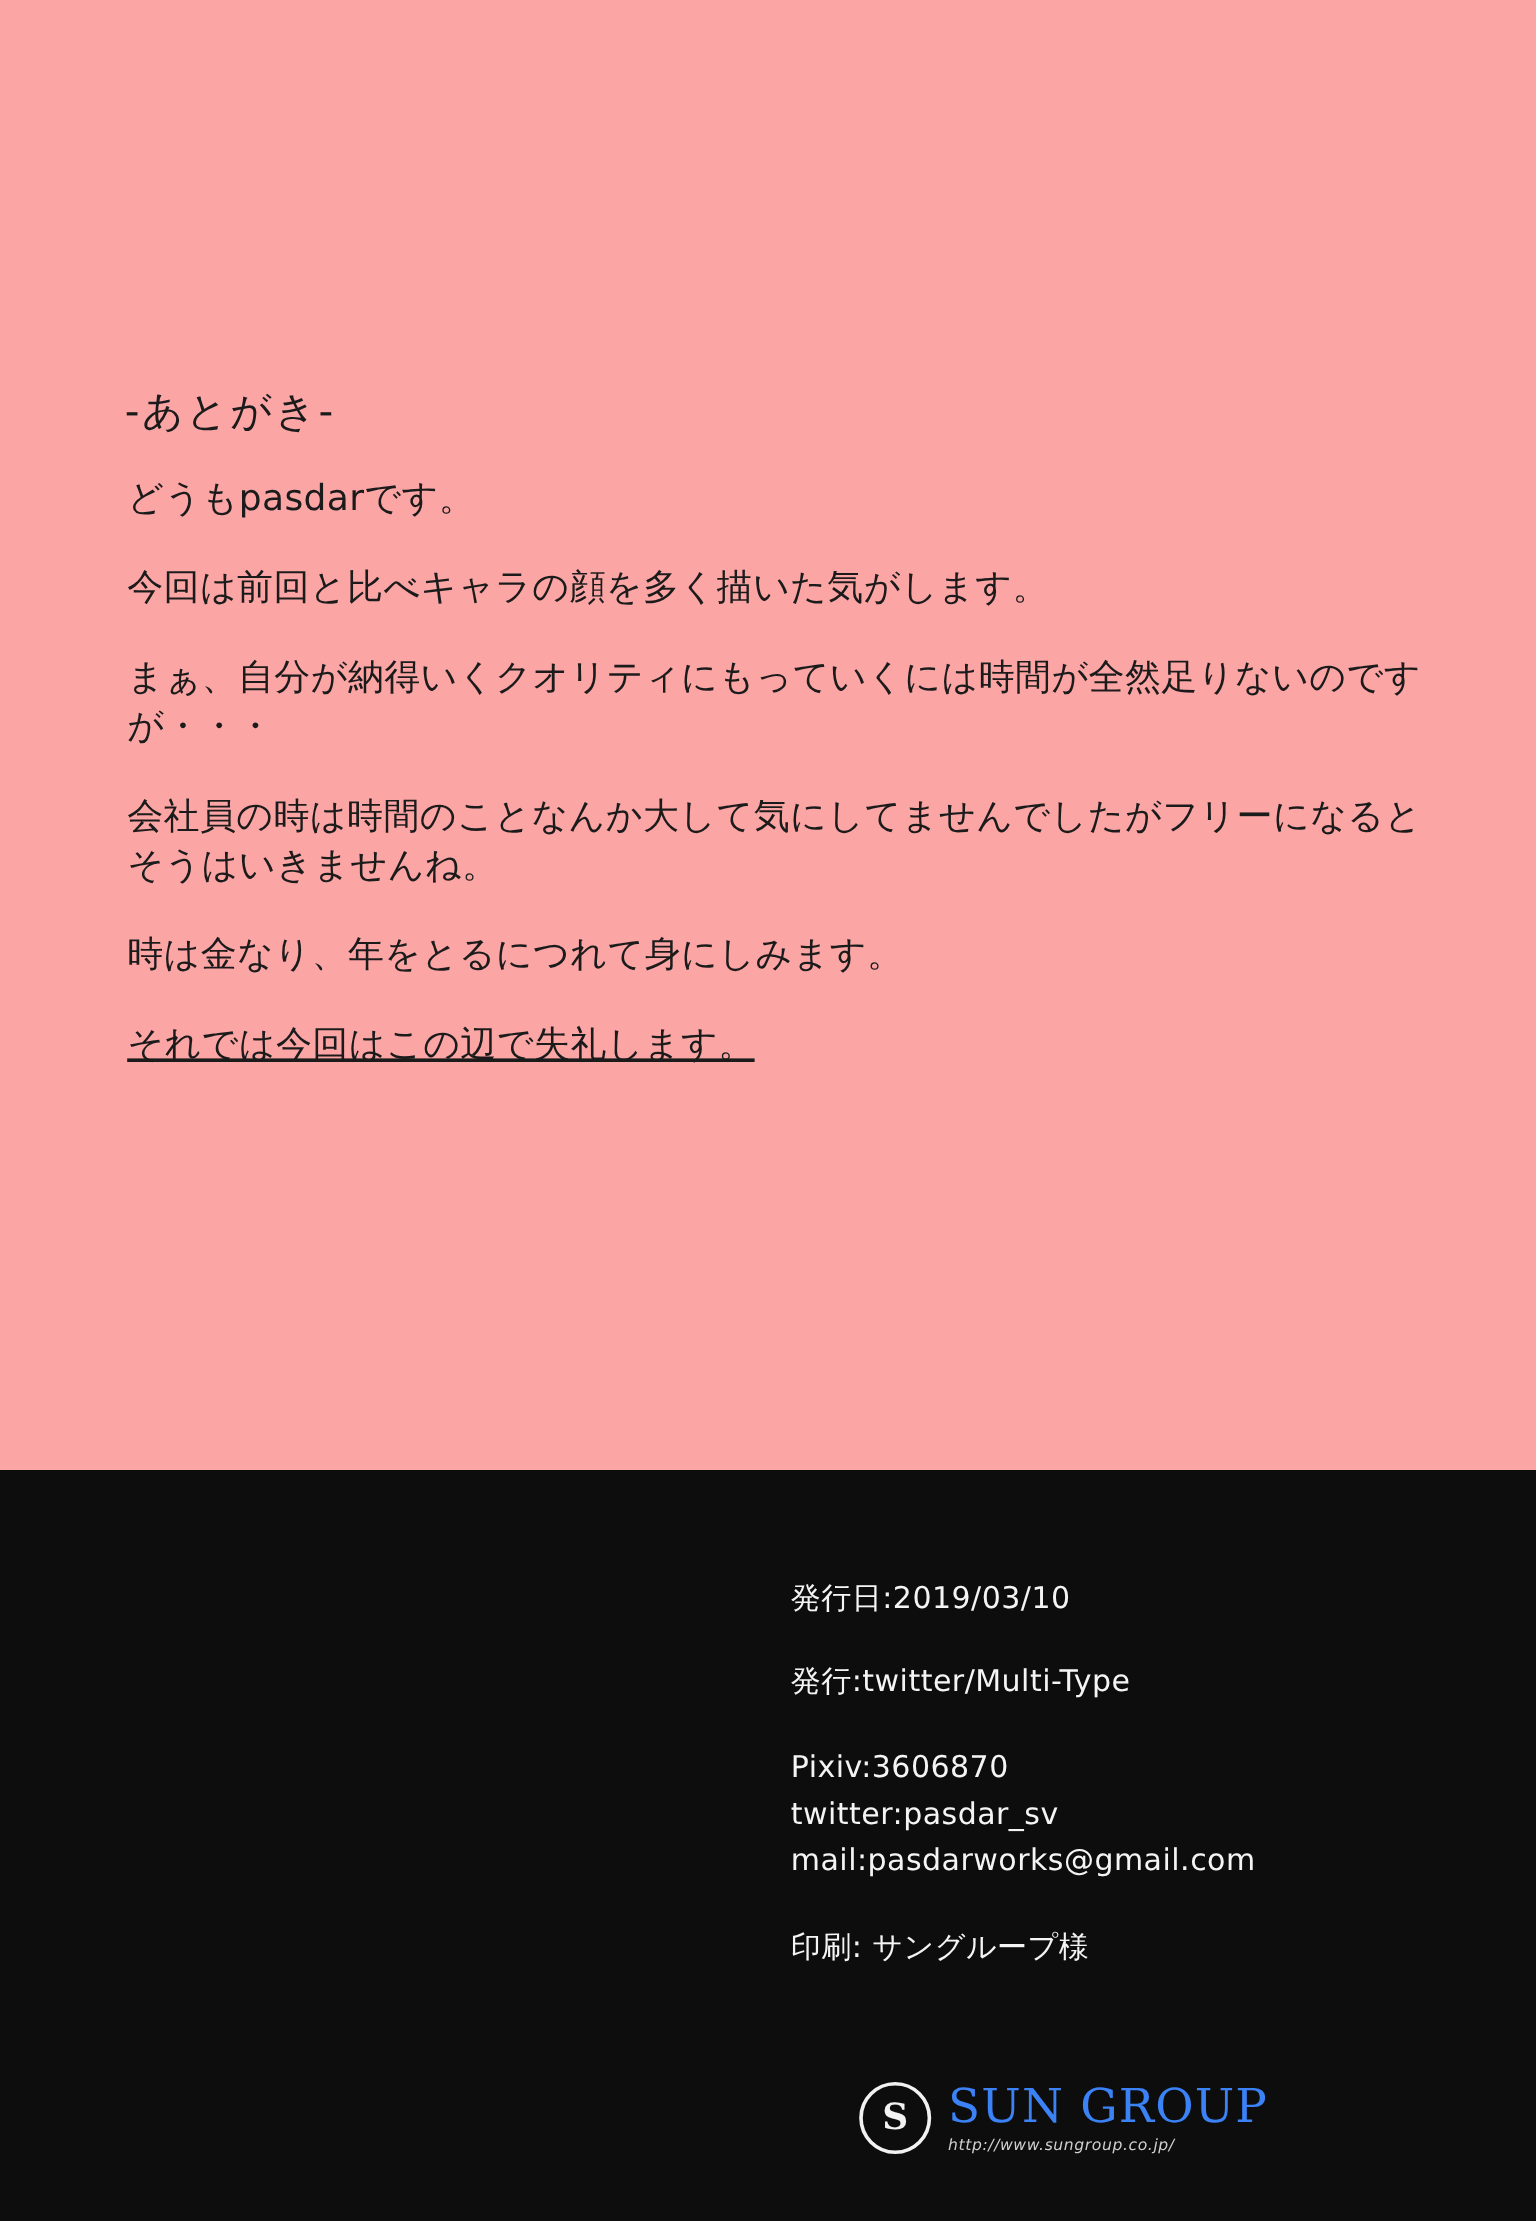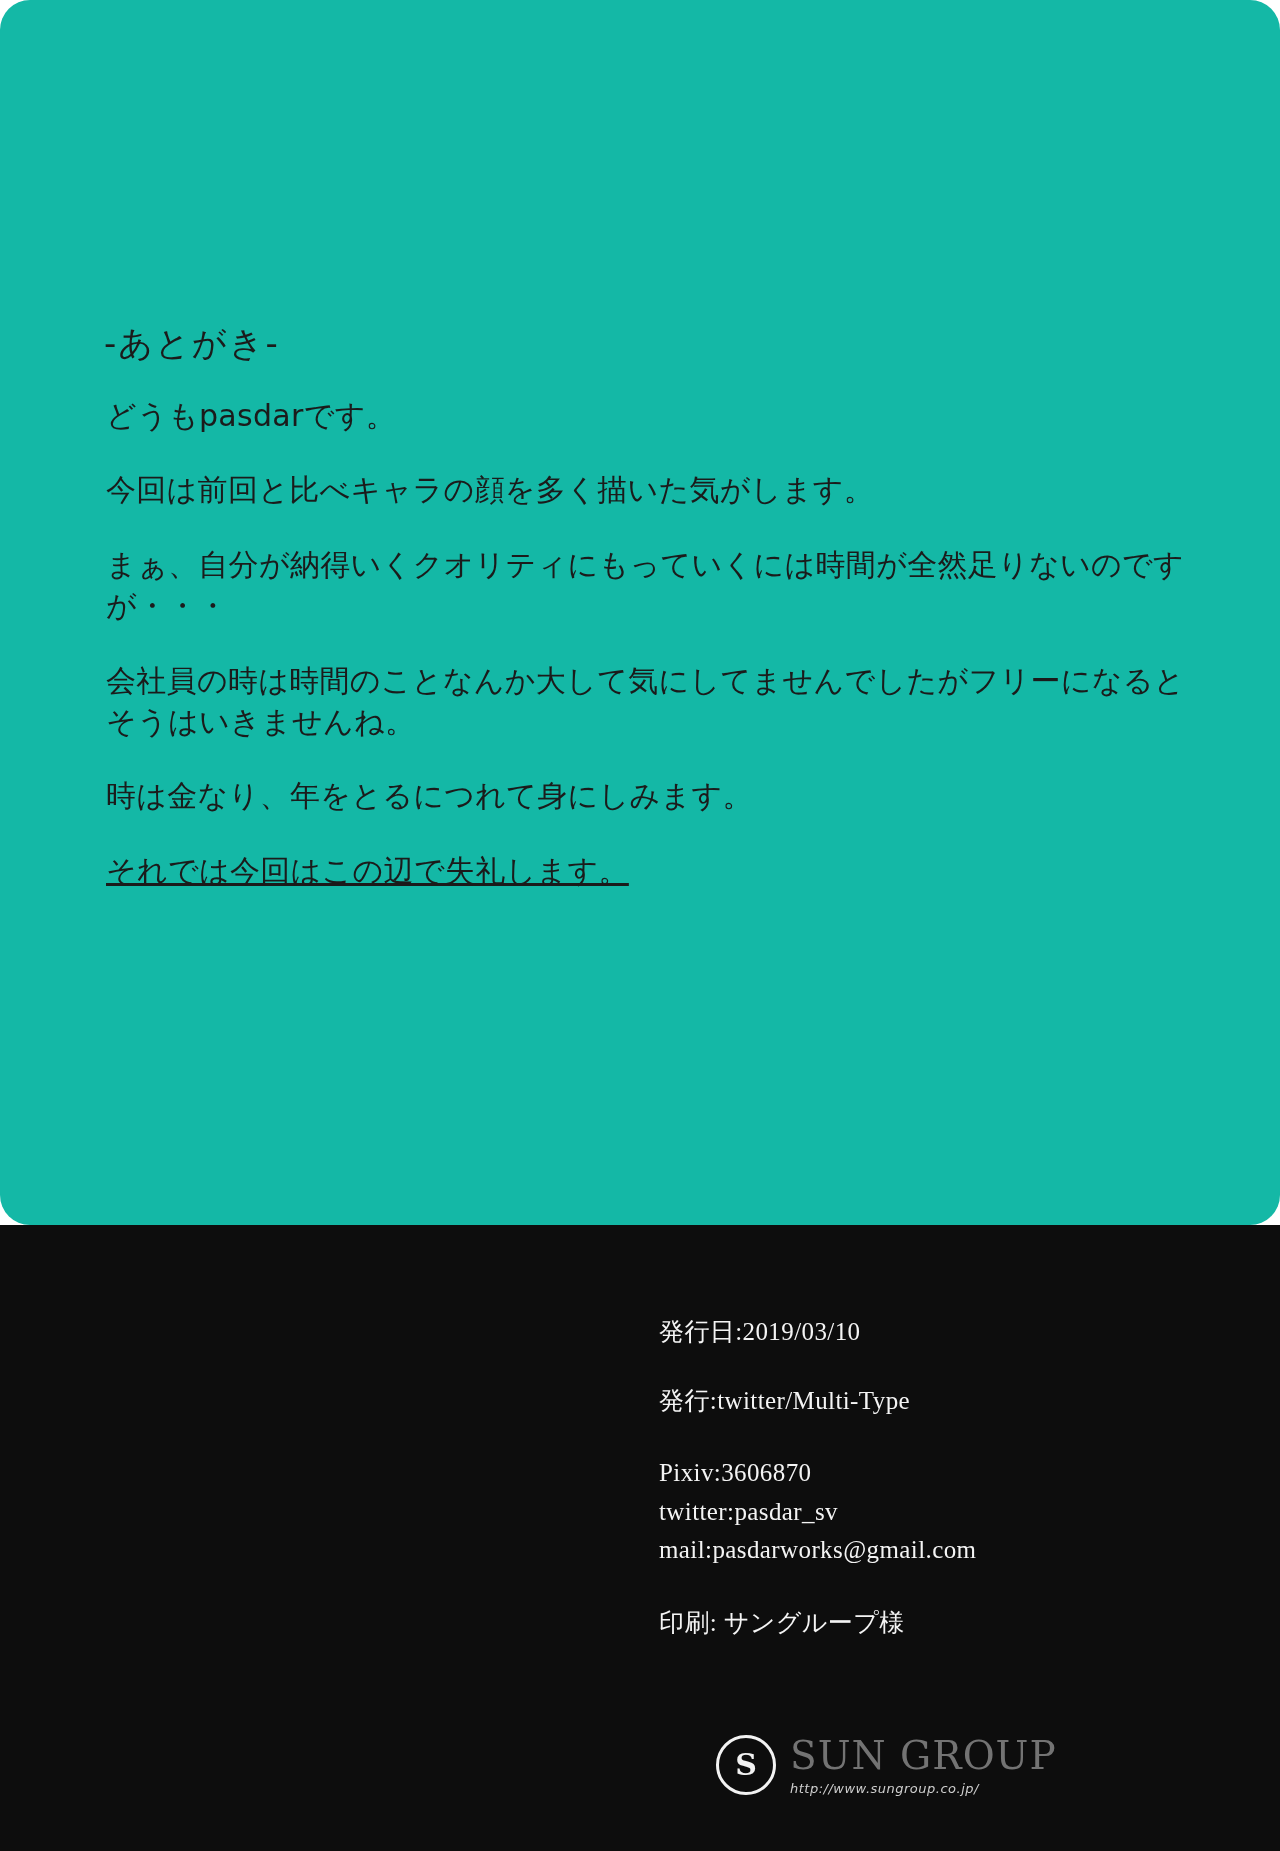--- a/index.html
+++ b/index.html
@@ -15,23 +15,22 @@
     overflow: hidden;
   }
 
   
   .afterword {
     position: absolute;
     left: 0;
     top: 0;
     width: 1280px;
     height: 1225px;
-    background: #14b8a6;
+    background: #fca5a5;
     box-sizing: border-box;
-    border-radius: 30px;
   }
 
   .afterword-title {
     position: absolute;
     left: 104px;
     top: 325px;
     font-size: 34px;
     line-height: 1.1;
     letter-spacing: 2px;
     color: #1b1b1b;
@@ -71,21 +70,20 @@
   }
 
   .colophon-lines {
     position: absolute;
     left: 659px;
     top: 91px;
     font-size: 25px;
     line-height: 1.3;
     letter-spacing: 0.4px;
     color: #f4f4f4;
-    font-family: Liberation Serif, serif;
   }
   .colophon-lines .line {
     margin: 0 0 36px 0;
     white-space: nowrap;
   }
   .colophon-lines .tight {
     margin-bottom: 6px;
   }
   .colophon-lines .block-gap {
     margin-bottom: 40px;
@@ -127,21 +125,21 @@
   }
   .sun-logo .wordmark {
     display: flex;
     flex-direction: column;
     justify-content: center;
   }
   .sun-logo .wordmark .name {
     font-family: "DejaVu Serif", "Liberation Serif", serif;
     font-size: 39px;
     letter-spacing: 1px;
-    color: #737373;
+    color: #3b82f6;
     line-height: 1;
   }
   .sun-logo .wordmark .url {
     font-family: "DejaVu Sans", "Liberation Sans", sans-serif;
     font-size: 13px;
     letter-spacing: 0.5px;
     color: #cfcfcf;
     margin-top: 7px;
     line-height: 1;
     font-style: italic;

